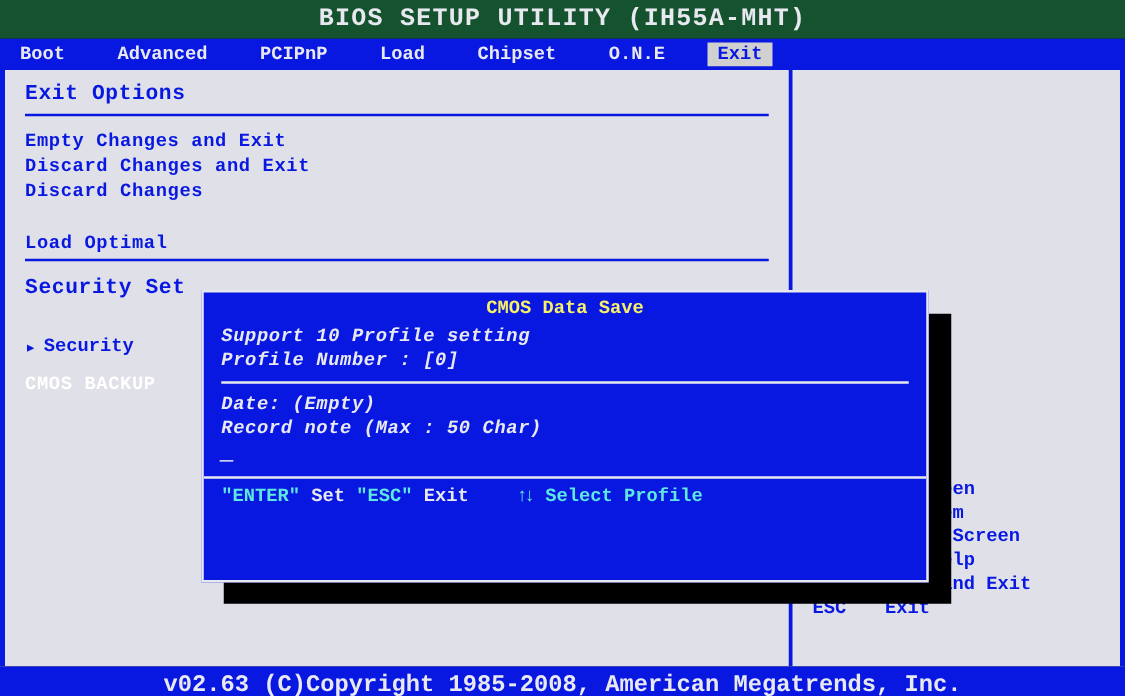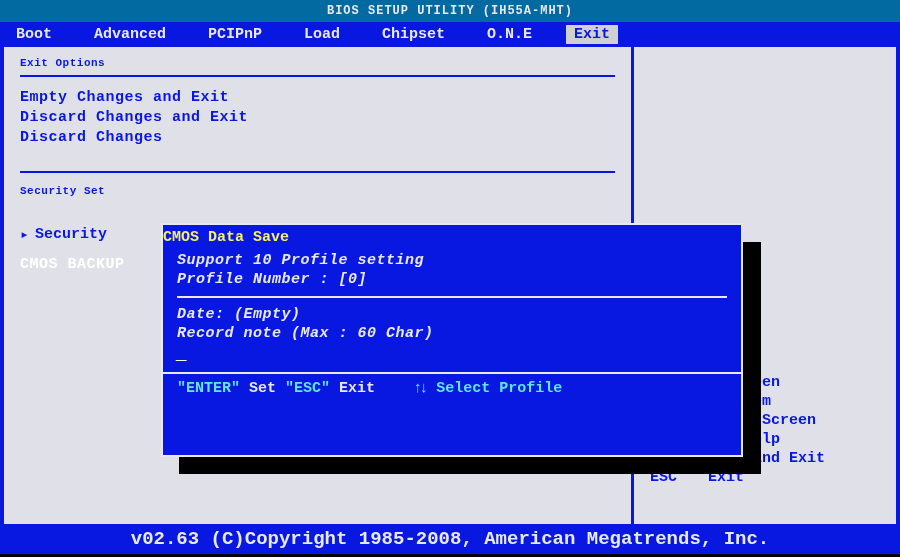--- a/index.html
+++ b/index.html
@@ -7,26 +7,26 @@
     background: #000;
     font-family: 'Courier New', monospace;
     font-weight: bold;
     font-size: 15px;
     width: 900px;
     height: 557px;
     overflow: hidden;
     position: relative;
   }
   .title-bar {
-    background: #0369a1;
+    background: #14532d;
     color: #e8e8f0;
     text-align: center;
     padding: 4px 0;
     letter-spacing: 1px;
-    font-size: 12px;
+    font-size: 20px;
   }
   .menu-bar {
     background: #0818e0;
     color: #e8e8f0;
     display: flex;
     padding: 3px 8px;
     font-size: 15px;
   }
   .menu-item {
     padding: 1px 8px;
@@ -50,21 +50,21 @@
     padding: 10px 16px;
     position: relative;
   }
   .right-panel {
     width: 262px;
     padding: 10px 16px;
     position: relative;
   }
   .section-title {
     color: #0818e0;
-    font-size: 11px;
+    font-size: 17px;
     margin-bottom: 6px;
     letter-spacing: 0.5px;
   }
   .hr {
     border: none;
     border-top: 2px solid #0818e0;
     margin: 4px 0 12px 0;
   }
   .option {
     color: #0818e0;
@@ -119,20 +119,21 @@
     left: 157px;
     width: 582px;
     height: 234px;
     background: #0818e0;
     border: 2px solid #e8e8f0;
     color: #e8e8f0;
     padding: 0;
   }
   .dialog-title {
     color: #f7f068;
+    text-align: center;
     padding: 4px 0;
   }
   .dialog-body {
     padding: 0 14px;
     font-style: italic;
   }
   .dialog-line {
     color: #e8e8f0;
     margin: 2px 0;
     letter-spacing: 0.5px;
@@ -171,20 +172,21 @@
 </div>
 
 <div class="main-area">
   <div class="left-panel">
     <div class="section-title">Exit Options</div>
     <hr class="hr">
     <div class="option">Empty Changes and Exit</div>
     <div class="option">Discard Changes and Exit</div>
     <div class="option">Discard Changes</div>
     <div class="spacer"></div>
+    <div class="option">Load Optimal</div>
     <hr class="hr">
     <div class="section-title">Security Set</div>
     <div class="spacer"></div>
     <div class="security-row">
       <span class="arrow">▸</span>
       <span>Security</span>
     </div>
     <div class="cmos-backup">CMOS BACKUP</div>
   </div>
 
@@ -224,21 +226,21 @@
       <div class="dialog-line">Support 10 Profile setting</div>
       <div class="dialog-line">
         <span>Profile Number :</span>
         <span>[0]</span>
       </div>
       <hr class="dialog-hr">
       <div class="dialog-line">
         <span>Date:</span>
         <span>(Empty)</span>
       </div>
-      <div class="dialog-line">Record note (Max : 60 Char)</div>
+      <div class="dialog-line">Record note (Max : 50 Char)</div>
       <div class="dialog-line cursor-blink">_</div>
     </div>
     <hr class="dialog-hr" style="margin:8px 0 0 0">
     <div class="dialog-footer">
       <span class="cyan">"ENTER"</span>
       <span>Set</span>
       <span class="cyan">"ESC"</span>
       <span>Exit</span>
       &nbsp;&nbsp;
       <span class="cyan up-down">↑↓</span>

